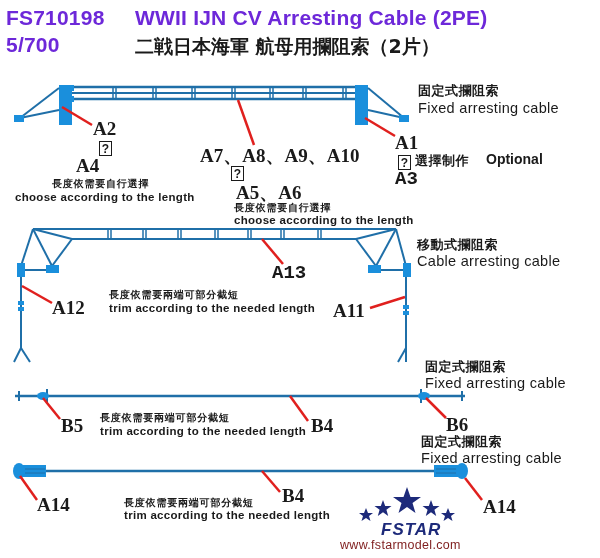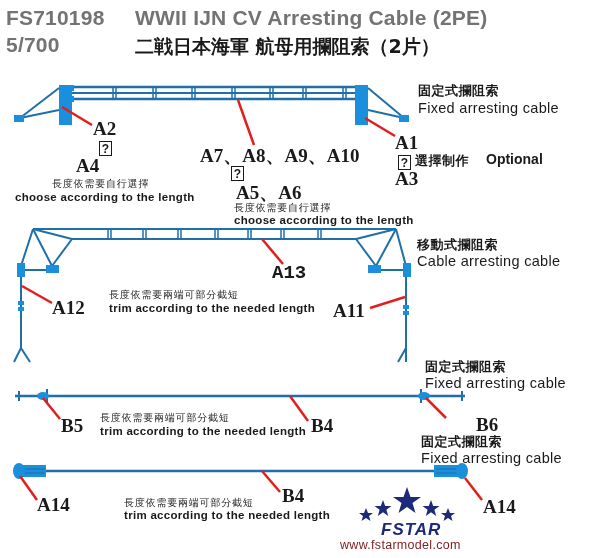--- a/index.html
+++ b/index.html
@@ -1,21 +1,21 @@
 <!DOCTYPE html>
 <html><head>
 <meta charset="utf-8">
 <style>
   html, body { margin:0; padding:0; background:#ffffff; }
   body { width:600px; height:558px; position:relative; overflow:hidden; font-family:"DejaVu Sans", sans-serif; color:#1a1a1a; }
   .abs { position:absolute; white-space:nowrap; }
-  .title { font-family:"Liberation Sans", sans-serif; font-weight:bold; font-size:21px; letter-spacing:0.2px; color:#737373; }
+  .title { font-family:"Liberation Sans", sans-serif; font-weight:bold; font-size:21px; letter-spacing:0.2px; color:#6d28d9; }
   .cjk-title { font-family:"DejaVu Sans", sans-serif; font-weight:bold; font-size:19px; }
   .part { font-family:"Liberation Serif", serif; font-weight:bold; font-size:19px; color:#1a1a1a; }
-  .note-cn { font-family:"DejaVu Sans", sans-serif; font-weight:normal; font-size:10px; letter-spacing:0.8px; }
+  .note-cn { font-family:"DejaVu Sans", sans-serif; font-weight:bold; font-size:10px; letter-spacing:0.8px; }
   .note-en { font-family:"Liberation Sans", sans-serif; font-weight:bold; font-size:11.5px; letter-spacing:0.3px; }
   .label-cn { font-family:"DejaVu Sans", sans-serif; font-weight:bold; font-size:13px; letter-spacing:0.5px; }
   .label-en { font-family:"Liberation Sans", sans-serif; font-weight:normal; font-size:14.5px; letter-spacing:0.3px; }
   .qbox { display:inline-block; width:13px; height:15px; border:1.5px solid #1a1a1a; font-family:"Liberation Sans", sans-serif; font-weight:bold; font-size:12px; line-height:15px; text-align:center; box-sizing:border-box; }
   .optional { font-family:"Liberation Sans", sans-serif; font-weight:bold; font-size:14px; }
   svg.drawing { position:absolute; left:0; top:0; }
   .brand { font-family:"Liberation Sans", sans-serif; font-style:italic; font-weight:bold; font-size:17px; color:#1d2a7a; letter-spacing:1px; }
   .url { font-family:"Liberation Sans", sans-serif; font-size:12.5px; color:#7f1d1d; letter-spacing:0.3px; }
 </style>
 </head>
@@ -187,35 +187,35 @@
 <div class="abs part" style="left:200px; top:143px;">A7、A8、A9、A10</div>
 <div class="abs" style="left:231px; top:163px;"><span class="qbox">?</span></div>
 <div class="abs part" style="left:236px; top:180px;">A5、A6</div>
 <div class="abs note-cn" style="left:234px; top:201px;">長度依需要自行選擇</div>
 <div class="abs note-en" style="left:234px; top:214px;">choose according to the length</div>
 
 <div class="abs part" style="left:395px; top:132px;">A1</div>
 <div class="abs" style="left:398px; top:152px;"><span class="qbox">?</span></div>
 <div class="abs label-cn" style="left:415px; top:152px;">選擇制作</div>
 <div class="abs optional" style="left:486px; top:151px;">Optional</div>
-<div class="abs part" style="left:395px; top:168px;">A3</div>
+<div class="abs part" style="left:395px; top:168px;font-family:Liberation Mono, monospace;">A3</div>
 
 <div class="abs label-cn" style="left:417px; top:236px;">移動式攔阻索</div>
 <div class="abs label-en" style="left:417px; top:253px;">Cable arresting cable</div>
 <div class="abs part" style="left:272px; top:262px;font-family:Liberation Mono, monospace;">A13</div>
 <div class="abs part" style="left:52px; top:297px;">A12</div>
 <div class="abs part" style="left:333px; top:300px;">A11</div>
 <div class="abs note-cn" style="left:109px; top:288px;">長度依需要兩端可部分截短</div>
 <div class="abs note-en" style="left:109px; top:302px;">trim according to the needed length</div>
 
 <div class="abs label-cn" style="left:425px; top:358px;">固定式攔阻索</div>
 <div class="abs label-en" style="left:425px; top:375px;">Fixed arresting cable</div>
 <div class="abs part" style="left:61px; top:415px;">B5</div>
 <div class="abs part" style="left:311px; top:415px;">B4</div>
-<div class="abs part" style="left:446px; top:414px;margin-left:30px;">B6</div>
+<div class="abs part" style="left:446px; top:414px;">B6</div>
 <div class="abs note-cn" style="left:100px; top:411px;">長度依需要兩端可部分截短</div>
 <div class="abs note-en" style="left:100px; top:425px;">trim according to the needed length</div>
 
 <div class="abs label-cn" style="left:421px; top:433px;">固定式攔阻索</div>
 <div class="abs label-en" style="left:421px; top:450px;">Fixed arresting cable</div>
 <div class="abs part" style="left:37px; top:494px;">A14</div>
 <div class="abs part" style="left:282px; top:485px;">B4</div>
 <div class="abs part" style="left:483px; top:496px;">A14</div>
 <div class="abs note-cn" style="left:124px; top:496px;">長度依需要兩端可部分截短</div>
 <div class="abs note-en" style="left:124px; top:509px;">trim according to the needed length</div>

